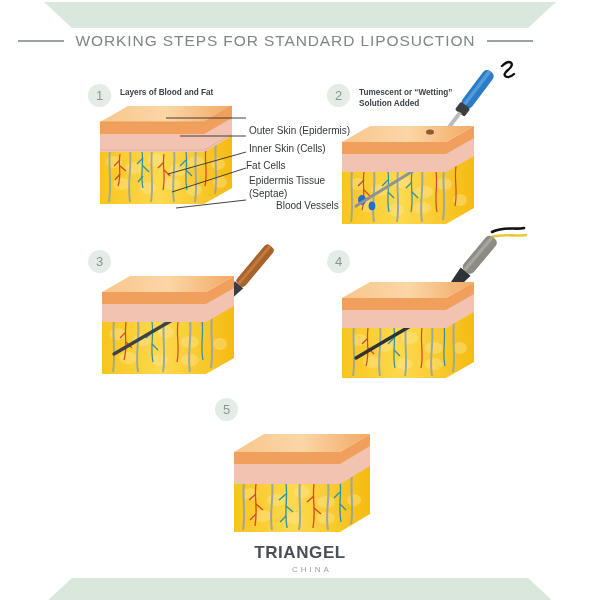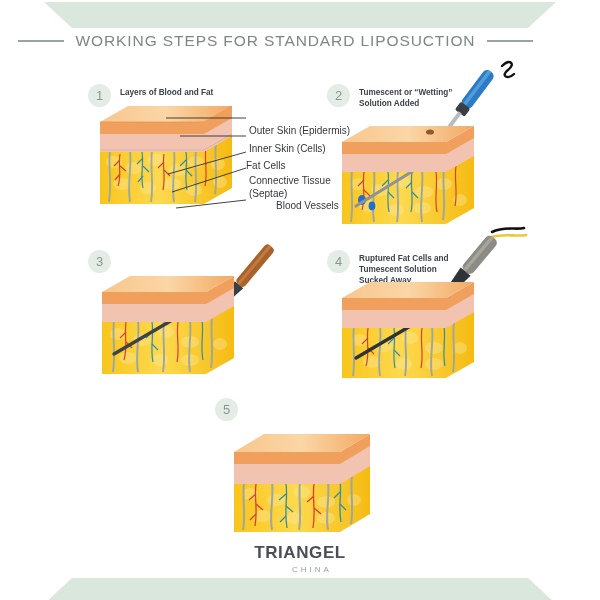--- a/index.html
+++ b/index.html
@@ -139,21 +139,21 @@
     <line x1="30" y1="24" x2="96" y2="24"></line>
     <line x1="18" y1="62" x2="96" y2="40"></line>
     <line x1="22" y1="80" x2="96" y2="56"></line>
     <line x1="26" y1="96" x2="96" y2="88"></line>
   </g>
 </svg>
 
 <div class="anat-label" style="left:249px;top:124px;">Outer Skin (Epidermis)</div>
 <div class="anat-label" style="left:249px;top:142px;">Inner Skin (Cells)</div>
 <div class="anat-label" style="left:231px;top:159px;margin-left:15px;">Fat Cells</div>
-<div class="anat-label" style="left:249px;top:174px;">Connective Tissue
+<div class="anat-label" style="left:249px;top:174px;">Epidermis Tissue
 (Septae)</div>
 <div class="anat-label" style="left:249px;top:199px;padding-left:27px;">Blood Vessels</div>
 
 <div class="step" id="step2" style="left:327px;top:84px;">
   <div class="step-head">
     <div class="num-circle">2</div>
     <div class="step-label">Tumescent or “Wetting”
 Solution Added</div>
   </div>
 </div>
@@ -281,23 +281,20 @@
   </g>
   <path d="M16,76 L88,34" stroke="#3f4347" stroke-width="3.4" stroke-linecap="round"></path>
   <path d="M4,24 L108,24 L136,8 L136,28 L108,44 L4,44 Z" fill="#f3c3b1"></path>
   <path d="M4,14 L108,14 L136,-2 L136,10 L108,26 L4,26 Z" fill="#f0a05c"></path>
   <path d="M4,14 L32,-2 L136,-2 L108,14 Z" fill="url(#g-top3)"></path>
 </svg>
 
 <div class="step" id="step4" style="left:327px;top:250px;">
   <div class="step-head">
     <div class="num-circle">4</div>
-    <div class="step-label">Ruptured Fat Cells and
-Tumescent Solution
-Sucked Away</div>
   </div>
 </div>
 
 <svg style="position:absolute;left:420px;top:224px;" width="110" height="100" viewBox="0 0 110 100">
   <path d="M72,8 C84,2 96,6 104,4" fill="none" stroke="#111" stroke-width="2.6" stroke-linecap="round"></path>
   <path d="M72,13 C84,9 96,13 106,11" fill="none" stroke="#e8c93a" stroke-width="2.6" stroke-linecap="round"></path>
   <g transform="rotate(40 46 48)">
     <rect x="39" y="4" width="13" height="44" rx="5" fill="#8d8b84"></rect>
     <rect x="42" y="4" width="3.4" height="44" fill="#aeaca4" opacity=".8"></rect>
     <path d="M39,48 L52,48 L50,66 L41,66 Z" fill="#2f3338"></path>

